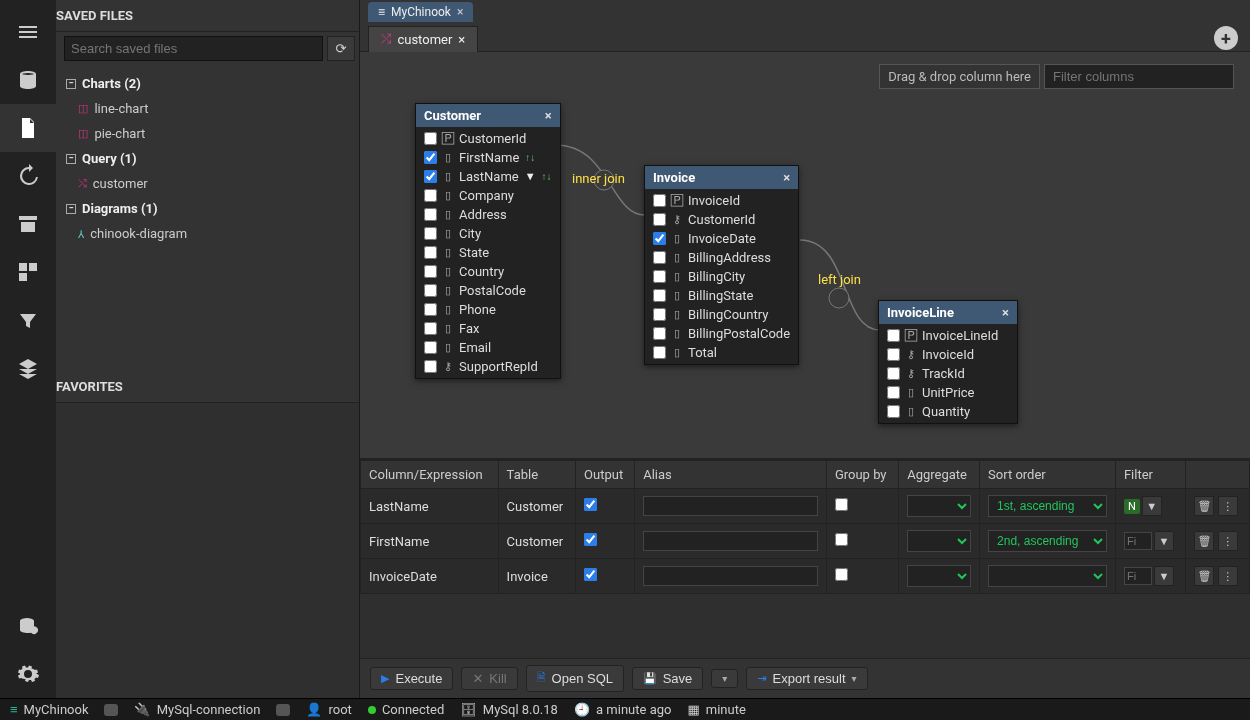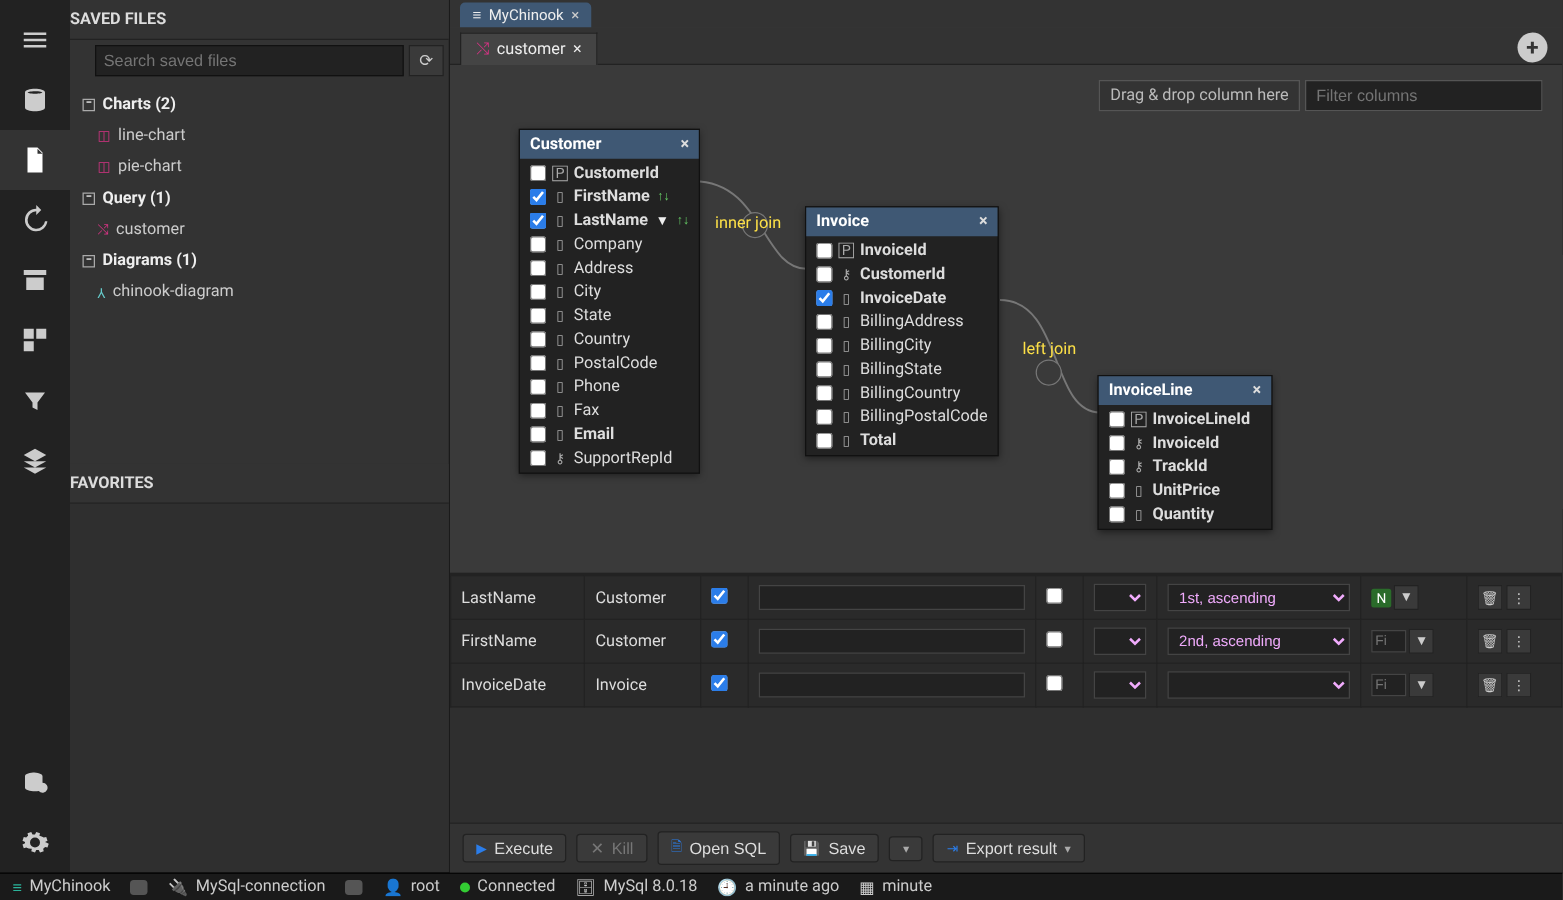--- a/index.html
+++ b/index.html
@@ -38,21 +38,21 @@
   display: flex;
   flex-direction: column;
   border-right: 1px solid #1a1a1a;
 }
 .panel-header {
   font-weight: 700; padding: 8px 0; color: #ddd;
   border-bottom: 1px solid #222;
   background: #333;
   font-size: 13px;
 }
-.search-row { display: flex; padding: 4px 4px 6px 20px; gap: 4px; }
+.search-row { display: flex; padding: 4px 4px 6px 8px; gap: 4px; }
 .search-row input {
   flex: 1; background: #222; border: 1px solid #111; color: #ccc;
   padding: 4px 6px; font-size: 13px;
 }
 .search-row button {
   width: 28px; background: #3a3a3a; border: 1px solid #222; color: #ccc; cursor: pointer;
 }
 .tree { flex: 1; overflow: auto; padding: 4px 0; }
 .tree-group { padding: 5px 10px; font-weight: 700; color: #eee; cursor: pointer; display: flex; align-items: center; gap: 6px; }
 .tree-item { padding: 5px 10px 5px 22px; color: #ccc; cursor: pointer; display: flex; align-items: center; gap: 6px; }
@@ -105,37 +105,37 @@
   background: #3f5874; color: #fff; font-weight: 700;
   padding: 4px 8px; display: flex; justify-content: space-between; align-items: center;
 }
 .tbl-header .x { cursor: pointer; color: #ddd; font-size: 13px; }
 .tbl-body { padding: 2px 0; }
 .col-row {
   display: flex; align-items: center; gap: 4px; padding: 2px 8px; font-size: 13px; color: #ddd;
 }
 .col-row input[type=checkbox] { width: 13px; height: 13px; accent-color: #2b7de9; }
 .type-ico { width: 14px; display: inline-flex; justify-content: center; color: #aaa; font-size: 11px; }
-.bold { font-weight: 700; }
+.bold { font-weight: 400; }
 .sort-badge { font-size: 10px; color: #6c6; margin-left: 2px; }
 .filter-badge { color: #eee; font-size: 11px; margin-left: 2px; }
 
 .grid-section { height: 240px; display: flex; flex-direction: column; background: #2f2f2f; border-top: 2px solid #222; }
 .grid-tabs { display: flex; background: #333; border-bottom: 1px solid #222; }
 .grid-tab { padding: 6px 20px; cursor: pointer; color: #ddd; font-size: 13px; }
 .grid-tab.active { background: #444; }
 .grid-table { flex: 1; overflow: auto; }
 table { border-collapse: collapse; width: 100%; }
 th, td {
   border: 1px solid #222; padding: 6px 8px; text-align: left; font-size: 13px;
   background: #2a2a2a; color: #ddd;
 }
 th { background: #333; font-weight: 400; color: #ccc; }
 td input[type=text], td select {
-  width: 100%; background: #222; border: 1px solid #444; color: #f0abfc; padding: 2px 4px; font-size: 12px;
+  width: 100%; background: #222; border: 1px solid #444; color: #22c55e; padding: 2px 4px; font-size: 12px;
 }
 td input[type=checkbox] { accent-color: #2b7de9; }
 .filter-cell { display: flex; gap: 2px; align-items: center; }
 .pill { background: #2a6b2a; color: #fff; padding: 1px 4px; border-radius: 2px; font-size: 11px; }
 .filt-inp { width: 28px; background: #222; border: 1px solid #444; color: #ccc; padding: 2px; font-size: 11px; }
 .ico-btn { width: 20px; height: 20px; background: #3a3a3a; border: 1px solid #222; color: #ccc; cursor: pointer; display: inline-flex; align-items: center; justify-content: center; font-size: 11px; }
 
 .action-bar { display: flex; gap: 8px; padding: 6px 10px; background: #333; border-top: 1px solid #222; align-items: center; }
 .btn {
   display: inline-flex; align-items: center; gap: 6px;
@@ -472,20 +472,31 @@
           </div>
         </div>
         <div class="join-label" style="left: 212px; top: 119px;">inner join</div>
         <div class="join-label" style="left: 458px; top: 220px;">left join</div>
       </div>
 
     <div class="grid-section">
       <div class="grid-table">
         <table id="grid">
             <tbody>
+              <tr>
+                <th>Column/Expression</th>
+                <th>Table</th>
+                <th>Output</th>
+                <th>Alias</th>
+                <th>Group by</th>
+                <th>Aggregate</th>
+                <th>Sort order</th>
+                <th>Filter</th>
+                <th></th>
+              </tr>
               <tr>
     <td>LastName</td>
     <td>Customer</td>
     <td><input type="checkbox" checked="" style=""></td>
     <td><input type="text" value="" style=""></td>
     <td><input type="checkbox" style=""></td>
     <td><select><option></option></select></td>
     <td><select><option></option><option selected="">1st, ascending</option><option>2nd, ascending</option><option>3rd, ascending</option></select></td>
     <td>
                   <div class="filter-cell">

